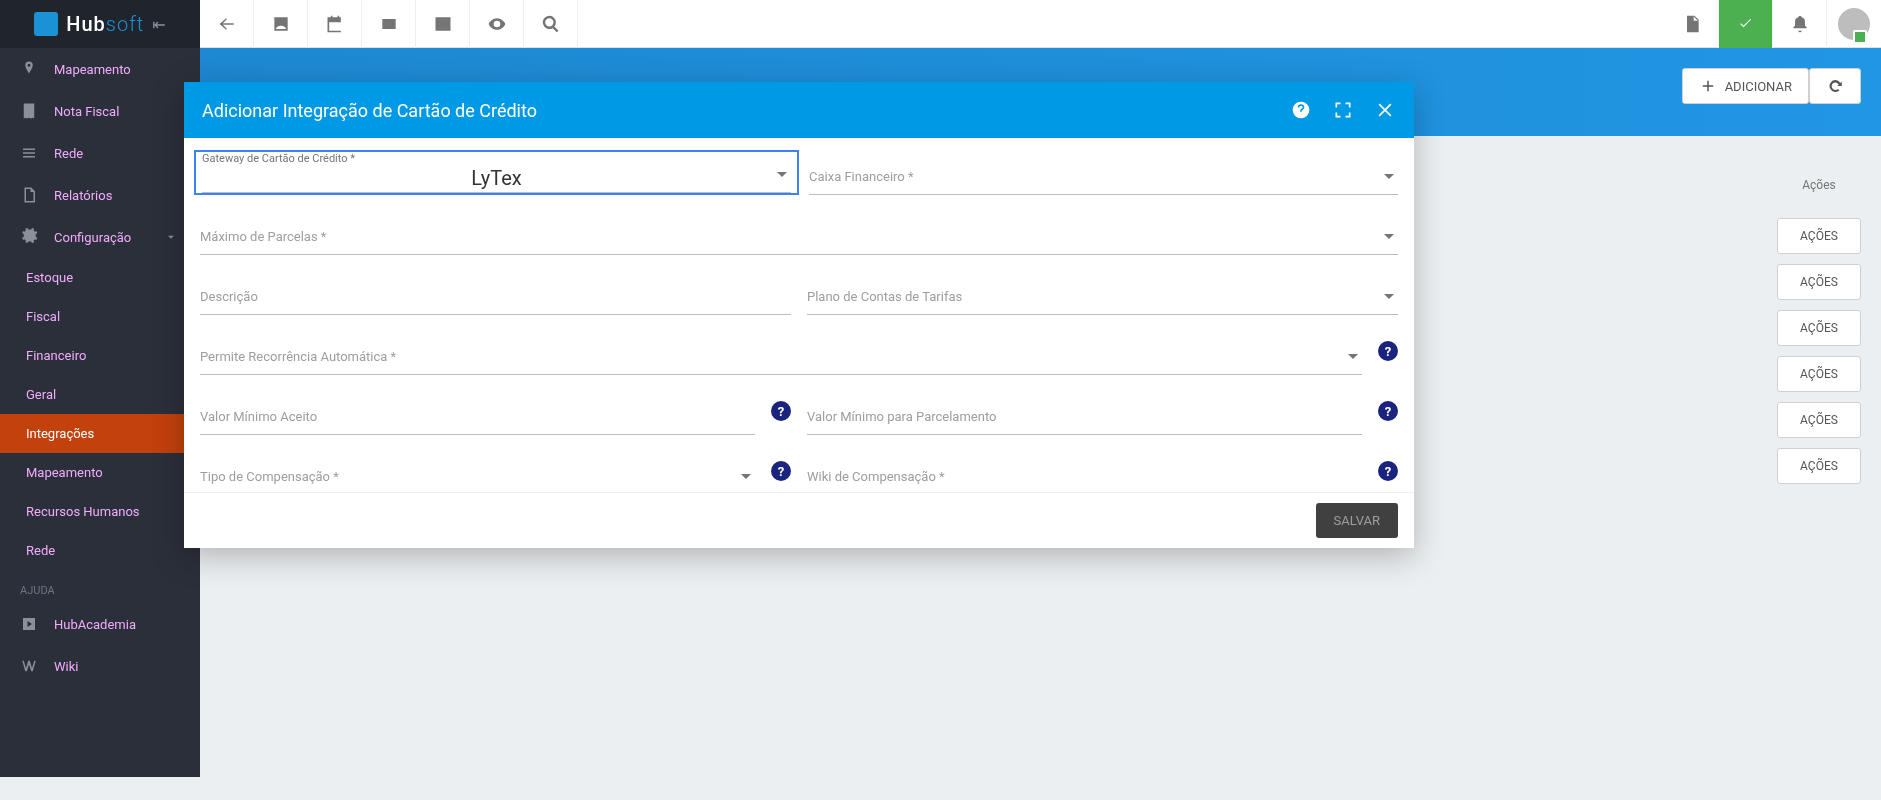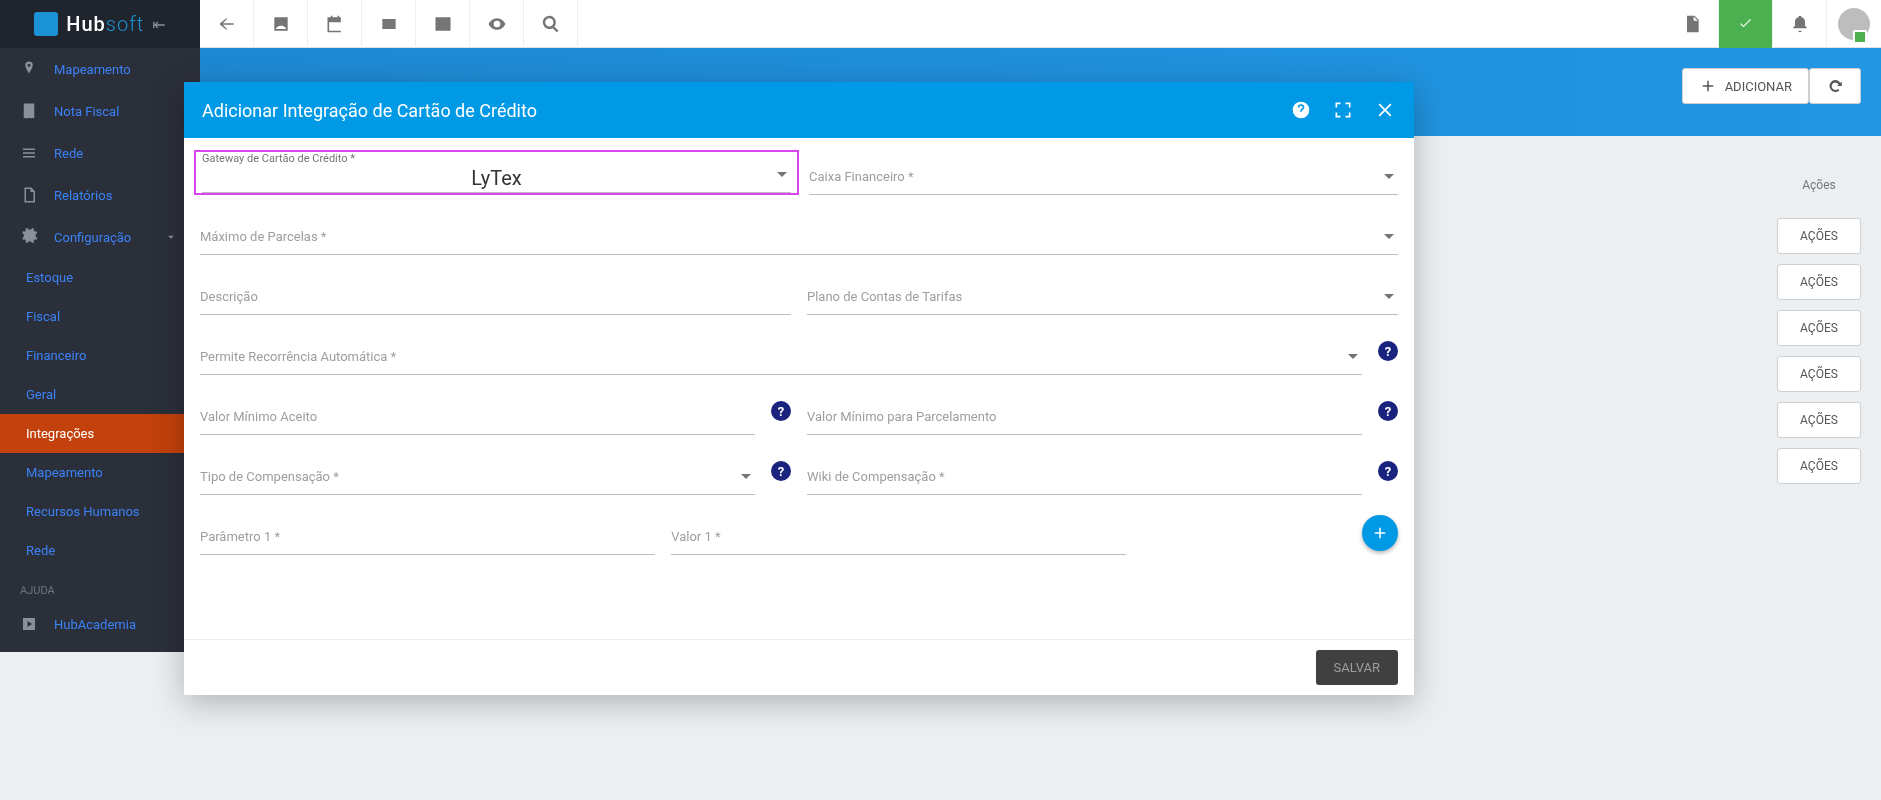--- a/index.html
+++ b/index.html
@@ -1,26 +1,26 @@
 <!DOCTYPE html>
 <html><head>
 <meta charset="utf-8">
 <style>
 * { margin: 0; padding: 0; box-sizing: border-box; font-family: Roboto, Arial, sans-serif; }
 body { width: 1881px; height: 800px; background: #eceff1; overflow: hidden; position: relative; }
 
 
-.sidebar { position: absolute; left: 0; top: 0; width: 200px; height: 652px; background: #2b2f3a; color: #b0b7c0; overflow-y: auto; }
+.sidebar { position: absolute; left: 0; top: 0; width: 200px; height: 777px; background: #2b2f3a; color: #b0b7c0; overflow-y: auto; }
 .logo { height: 48px; display: flex; align-items: center; justify-content: center; padding: 0 12px; background: #20242d; }
 .logo-text { font-size: 20px; letter-spacing: 1px; display: flex; align-items: center; }
 .logo-hub { color: #fff; font-weight: 500; }
 .logo-soft { color: #1b91d6; font-weight: 300; }
 .logo-icon { width: 24px; height: 24px; background: #1b91d6; margin-right: 8px; border-radius: 3px; display: inline-block; }
 .collapse-icon { color: #8a9099; margin-left: 8px; }
-.side-item { display: flex; align-items: center; padding: 12px 20px; font-size: 13px; cursor: pointer; color: #3b82f6; }
+.side-item { display: flex; align-items: center; padding: 12px 20px; font-size: 13px; cursor: pointer; color: #f0abfc; }
 .side-item svg, .side-item .ic { width: 18px; height: 18px; margin-right: 16px; fill: #8a9099; flex: 0 0 18px; }
 .side-item.active { background: #c2410c; color: #fff; }
 .side-item.sub { padding-left: 26px; font-size: 13px; }
 .side-item.config { justify-content: space-between; }
 .side-item.config .left { display: flex; align-items: center; }
 .side-section { font-size: 11px; color: #6b7280; padding: 14px 20px 6px; }
 
 
 .topbar { position: absolute; left: 200px; top: 0; right: 0; height: 48px; background: #fff; border-bottom: 1px solid #e0e0e0; display: flex; align-items: center; }
 .topbar-left { display: flex; align-items: center; }
@@ -38,36 +38,36 @@
 .hero { height: 88px; background: linear-gradient(90deg,#1e88d2,#2196e3); }
 .page-actions { position: absolute; right: 20px; top: 20px; display: flex; gap: 0; }
 .btn { background: #fff; border: 1px solid #d0d0d0; border-radius: 3px; padding: 8px 16px; font-size: 13px; color: #555; cursor: pointer; display: flex; align-items: center; gap: 8px; }
 .btn svg { width: 18px; height: 18px; fill: #555; }
 .table-head { position: absolute; right: 20px; top: 130px; }
 .th-acoes { font-size: 12px; color: #757575; width: 84px; text-align: center; }
 .rows { position: absolute; right: 20px; top: 170px; display: flex; flex-direction: column; gap: 10px; }
 .row-acao { background: #fff; border: 1px solid #d0d0d0; border-radius: 3px; width: 84px; height: 36px; display: flex; align-items: center; justify-content: center; font-size: 12px; color: #555; cursor: pointer; }
 
 
-.modal { position: absolute; left: 184px; top: 82px; width: 1230px; height: 613px; background: #fff; box-shadow: 0 8px 30px rgba(0,0,0,0.25); display: flex; flex-direction: column; }
+.modal { position: absolute; left: 184px; top: 82px; width: 1230px; height: 466px; background: #fff; box-shadow: 0 8px 30px rgba(0,0,0,0.25); display: flex; flex-direction: column; }
 .modal-head { height: 56px; background: #0099e5; color: #fff; display: flex; align-items: center; padding: 0 18px; }
 .modal-title { font-size: 18px; font-weight: 400; }
 .modal-head-actions { margin-left: auto; display: flex; align-items: center; gap: 20px; }
 .mh-icon { width: 22px; height: 22px; display: flex; align-items: center; justify-content: center; cursor: pointer; }
 .mh-icon svg { fill: #fff; width: 20px; height: 20px; }
 .modal-body { flex: 1; padding: 14px 16px 0; overflow-y: auto; }
 .form-row { display: flex; gap: 16px; margin-bottom: 20px; align-items: flex-end; }
 .field { flex: 1; position: relative; border-bottom: 1px solid #bdbdbd; padding: 14px 0 2px; min-height: 40px; }
 .field .label { font-size: 13px; color: #9e9e9e; }
 .field.filled .label { position: absolute; top: 0; font-size: 11px; color: #757575; }
 .field .value { font-size: 20px; color: #333; text-align: center; }
 .field .dd { position: absolute; right: 4px; bottom: 8px; }
 .field .dd svg { width: 10px; height: 10px; fill: #757575; }
 .help { width: 20px; height: 20px; flex: 0 0 20px; border-radius: 50%; background: #1a237e; color: #fff; font-size: 13px; font-weight: bold; display: flex; align-items: center; justify-content: center; cursor: pointer; align-self: center; margin-bottom: 8px; }
-.highlight { border: 2px solid #d946ef; padding: 0 6px; margin: -2px -6px 0 -6px; }
+.highlight { border: 2px solid #3b82f6; padding: 0 6px; margin: -2px -6px 0 -6px; }
 .highlight .field { border-bottom: 1px solid #bdbdbd; }
 .add-fab { width: 36px; height: 36px; border-radius: 50%; background: #0099e5; color: #fff; display: flex; align-items: center; justify-content: center; cursor: pointer; box-shadow: 0 2px 4px rgba(0,0,0,0.3); margin-bottom: 4px; }
 .add-fab svg { fill: #fff; width: 18px; height: 18px; }
 .modal-foot { height: 56px; display: flex; align-items: center; justify-content: flex-end; padding: 0 16px; border-top: 1px solid #eee; }
 .btn-save { background: #404040; border: none; color: #9e9e9e; font-size: 13px; padding: 10px 18px; border-radius: 3px; cursor: not-allowed; }
 .param-row { display: flex; align-items: flex-end; }
 .param-row .field { flex: 0 0 38%; }
 </style>
 </head>
 <body>

